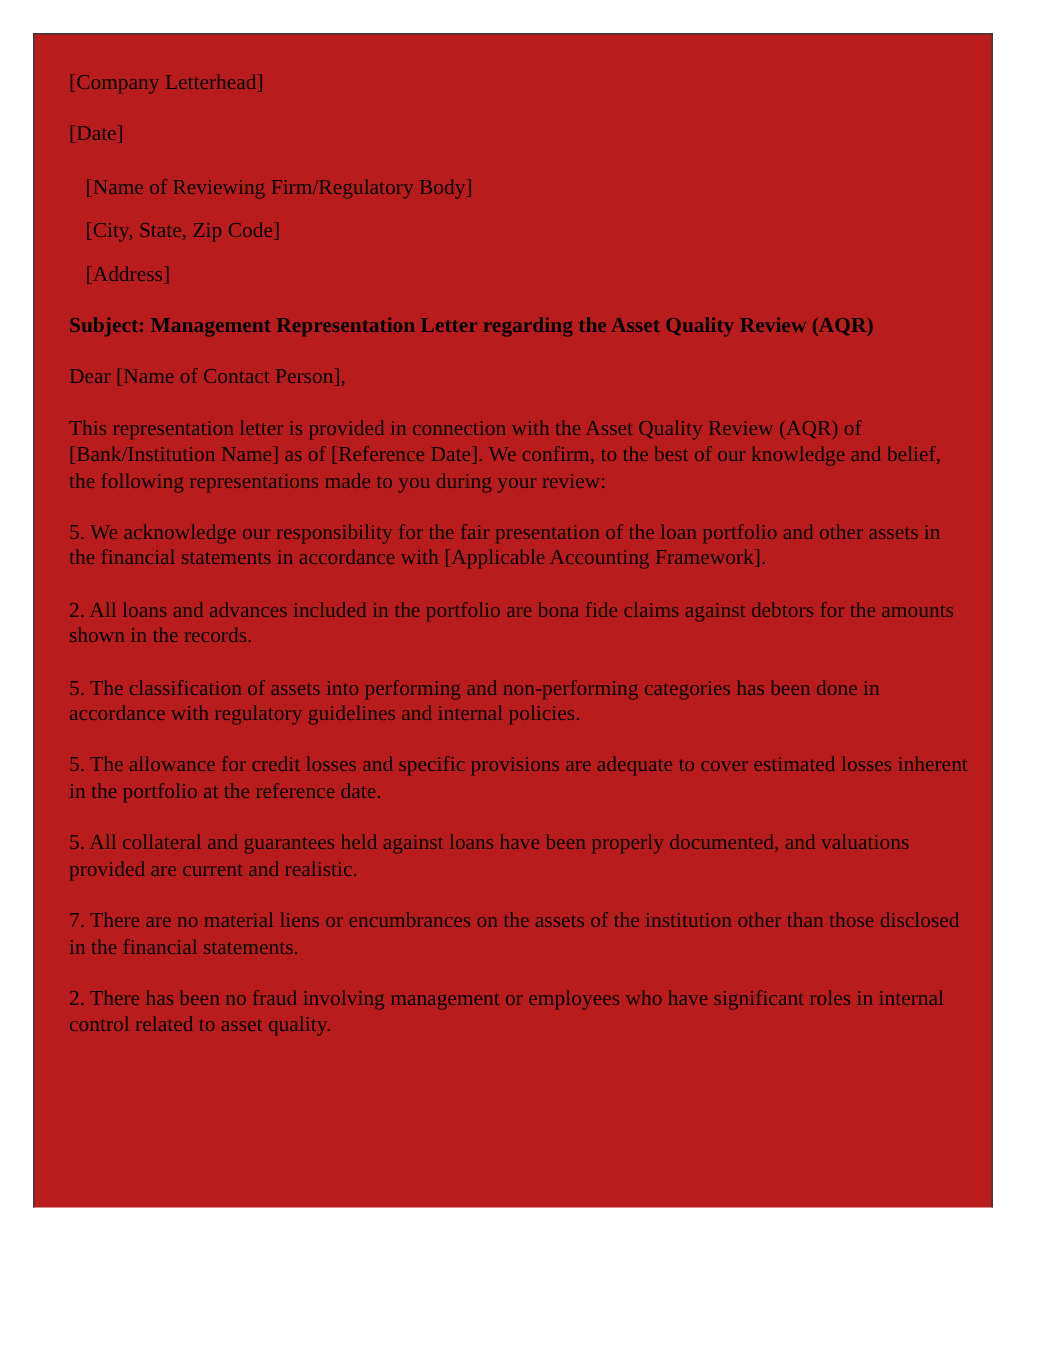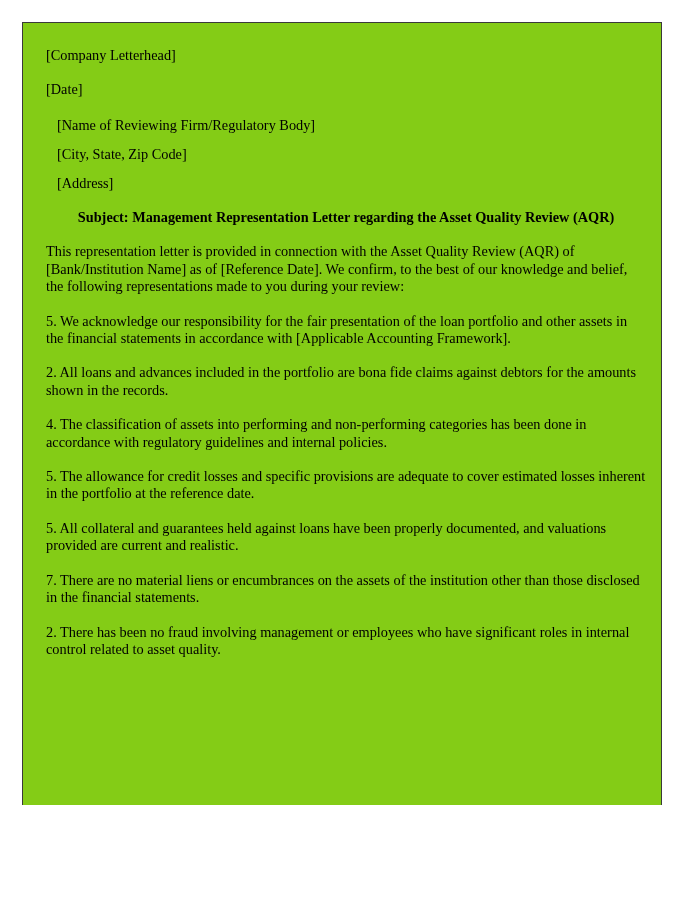--- a/index.html
+++ b/index.html
@@ -22,21 +22,21 @@
   }
 
   
   .page-sheet {
     position: absolute;
     left: 22px;
     top: 22px;
     width: 640px;           
     height: 783px;          
     box-sizing: border-box;
-    background: #84cc16;
+    background: #b91c1c;
     border-left: 1px solid #3a3a3a;
     border-top: 1px solid #3a3a3a;
     border-right: 1px solid #3a3a3a;
     border-bottom: none;
     overflow: hidden;
   }
 
   .page-body {
     position: absolute;
     left: 23px;             
@@ -59,21 +59,20 @@
     line-height: 18px;
   }
   .addr-block {
     margin: 0 0 17px 0;
   }
 
   .subject {
     font-weight: bold;
     margin: 0 0 17px 0;
     line-height: 17.6px;
-    text-align: center;
   }
 
   
   .para-clipped {
     margin-bottom: 0;
   }
 </style>
 </head>
 <body>
 
@@ -87,26 +86,27 @@
       <p class="para">[Date]</p>
 
       <div class="addr-block">
         <p class="addr-line">[Name of Reviewing Firm/Regulatory Body]</p>
         <p class="addr-line">[City, State, Zip Code]</p>
         <p class="addr-line">[Address]</p>
       </div>
 
       <p class="subject">Subject: Management Representation Letter regarding the Asset Quality Review (AQR)</p>
 
+      <p class="para">Dear [Name of Contact Person],</p>
 
       <p class="para">This representation letter is provided in connection with the Asset Quality Review (AQR) of [Bank/Institution Name] as of [Reference Date]. We confirm, to the best of our knowledge and belief, the following representations made to you during your review:</p>
 
       <p class="para">5. We acknowledge our responsibility for the fair presentation of the loan portfolio and other assets in the financial statements in accordance with [Applicable Accounting Framework].</p>
       <p class="para">2. All loans and advances included in the portfolio are bona fide claims against debtors for the amounts shown in the records.</p>
-      <p class="para">4. The classification of assets into performing and non-performing categories has been done in accordance with regulatory guidelines and internal policies.</p>
+      <p class="para">5. The classification of assets into performing and non-performing categories has been done in accordance with regulatory guidelines and internal policies.</p>
       <p class="para">5. The allowance for credit losses and specific provisions are adequate to cover estimated losses inherent in the portfolio at the reference date.</p>
       <p class="para">5. All collateral and guarantees held against loans have been properly documented, and valuations provided are current and realistic.</p>
       <p class="para">7. There are no material liens or encumbrances on the assets of the institution other than those disclosed in the financial statements.</p>
       <p class="para para-clipped">2. There has been no fraud involving management or employees who have significant roles in internal control related to asset quality.</p>
 
     </div>
   </div>
 
 </div>
 

